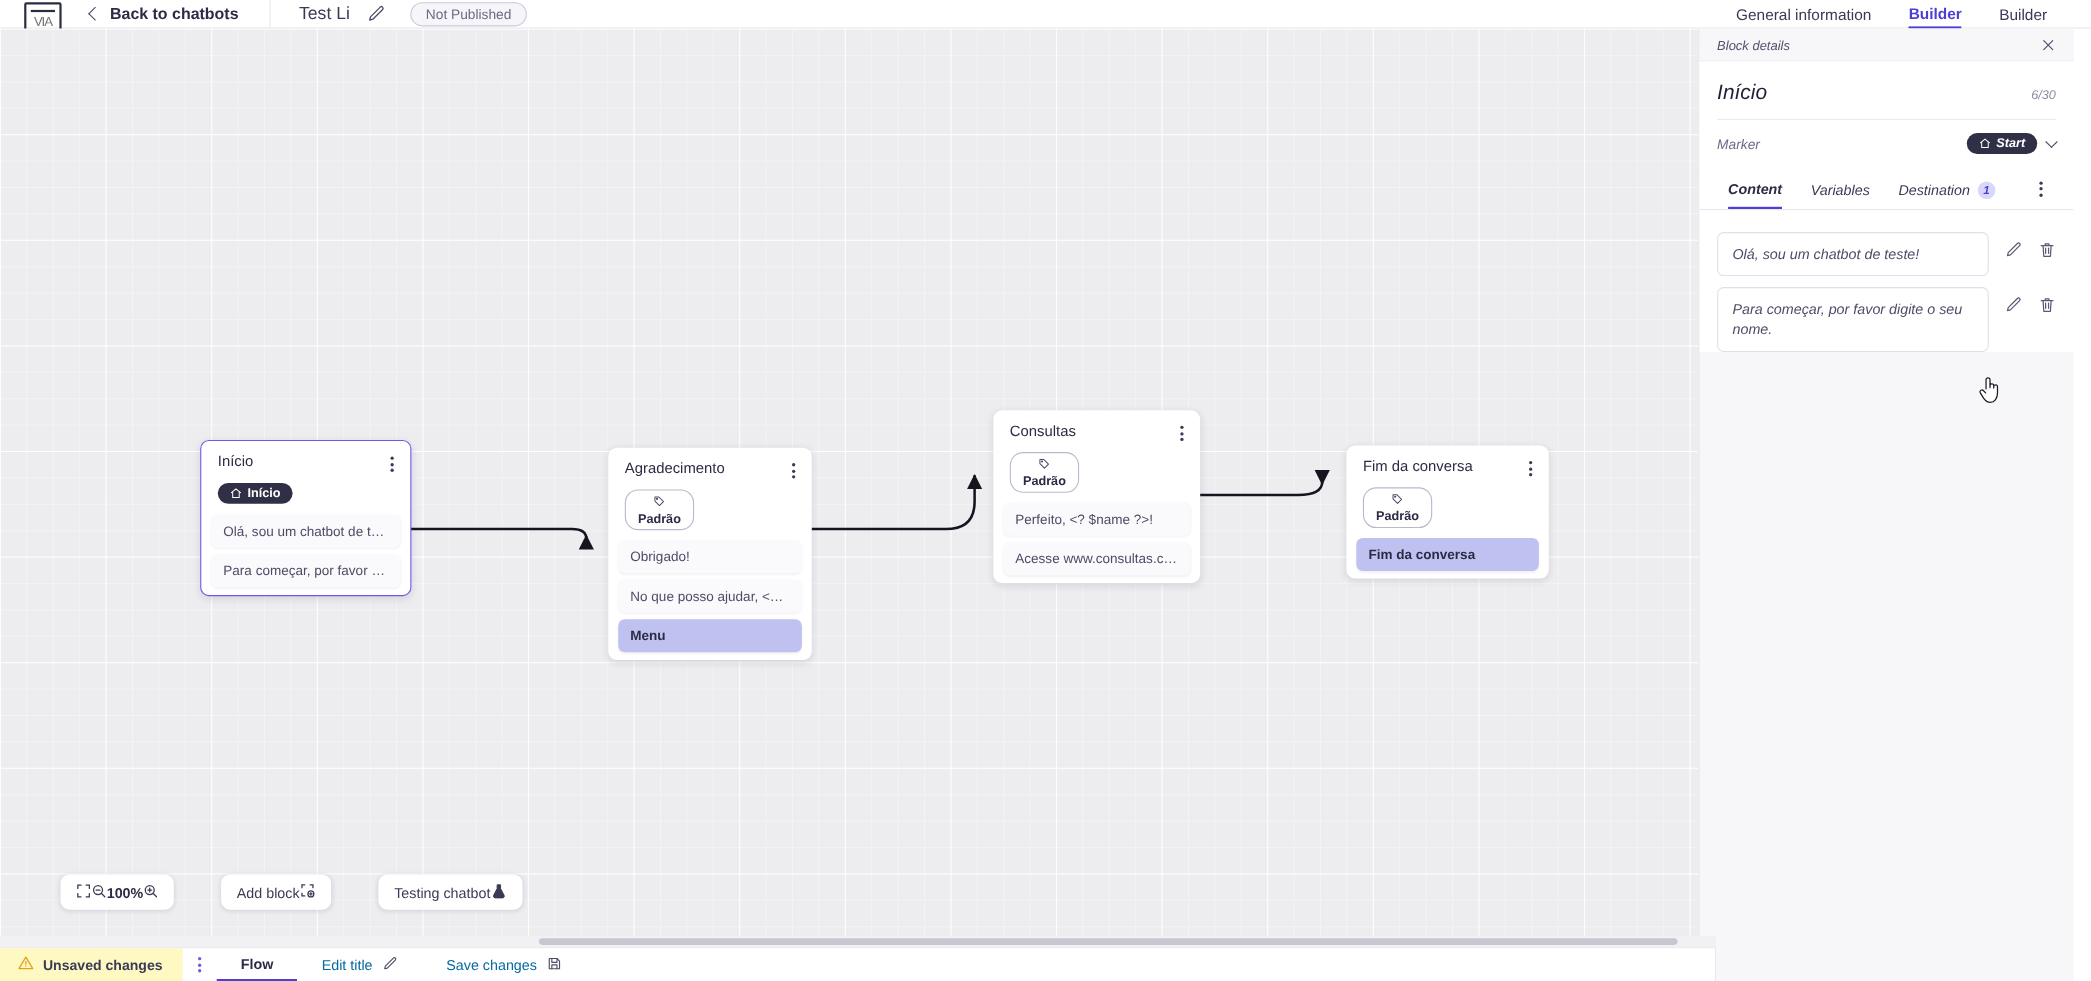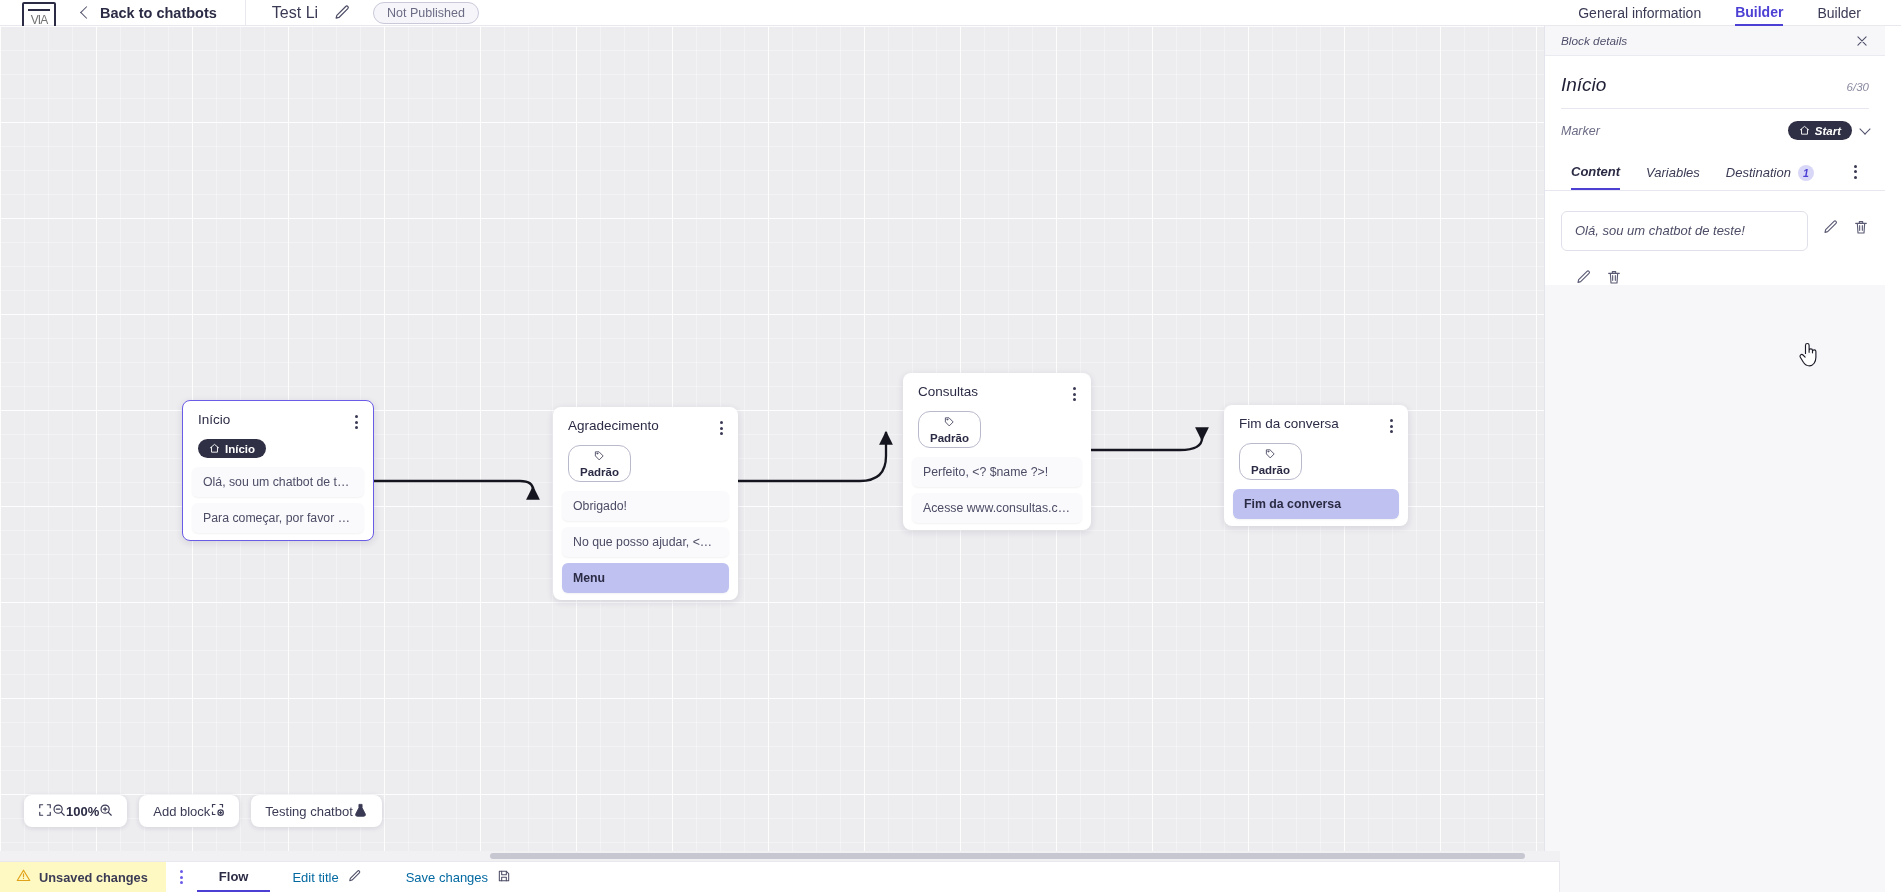--- a/index.html
+++ b/index.html
@@ -120,21 +120,21 @@
 
   
   .canvas-toolbar {
     position: absolute; left: 24px; bottom: 34px;
     display: flex; gap: 12px; z-index: 20;
   }
   .tool-card {
     background: #fff; border-radius: 8px; height: 32px;
     display: flex; align-items: center; padding: 0 14px;
     box-shadow: 0 1px 5px rgba(40,40,70,0.14);
-    font-size: 13px; color: #3a3a55; cursor: pointer; white-space: nowrap;
+    font-size: 13px; color: #3a3a55; cursor: pointer; white-space: nowrap; margin-left: 31px;
   }
   .zoom-val { font-weight: 700; font-size: 13px; color: #2b2b45; }
 
   
   .hscroll {
     position: absolute; left: 0; bottom: 0; width: 1560px; height: 10px;
     background: #f1f1f4; z-index: 18;
   }
   .hscroll-thumb {
     position: absolute; left: 490px; top: 2px; width: 1035px; height: 6px;
@@ -469,20 +469,21 @@
               </svg>
           </span>
           <span class="act-icon">
             <svg width="16" height="16" viewBox="0 0 24 24" fill="none" stroke="#5a5a74" stroke-width="1.7" stroke-linecap="round" stroke-linejoin="round">
                 <path d="M4 6.5h16M9.5 6.5V4h5v2.5M6.5 6.5 7.5 21h9l1-14.5M10 10v7M14 10v7"></path>
               </svg>
           </span>
         </div>
       </div>
       <div class="content-row">
+        <div class="content-box">Para começar, por favor digite o seu nome.</div>
         <div class="row-actions">
           <span class="act-icon">
             <svg width="16" height="16" viewBox="0 0 24 24" fill="none" stroke="#5a5a74" stroke-width="1.7" stroke-linecap="round" stroke-linejoin="round">
                 <path d="M16.5 3.5a2.1 2.1 0 0 1 3 3L7 19l-4 1 1-4z"></path>
               </svg>
           </span>
           <span class="act-icon">
             <svg width="16" height="16" viewBox="0 0 24 24" fill="none" stroke="#5a5a74" stroke-width="1.7" stroke-linecap="round" stroke-linejoin="round">
                 <path d="M4 6.5h16M9.5 6.5V4h5v2.5M6.5 6.5 7.5 21h9l1-14.5M10 10v7M14 10v7"></path>
               </svg>

